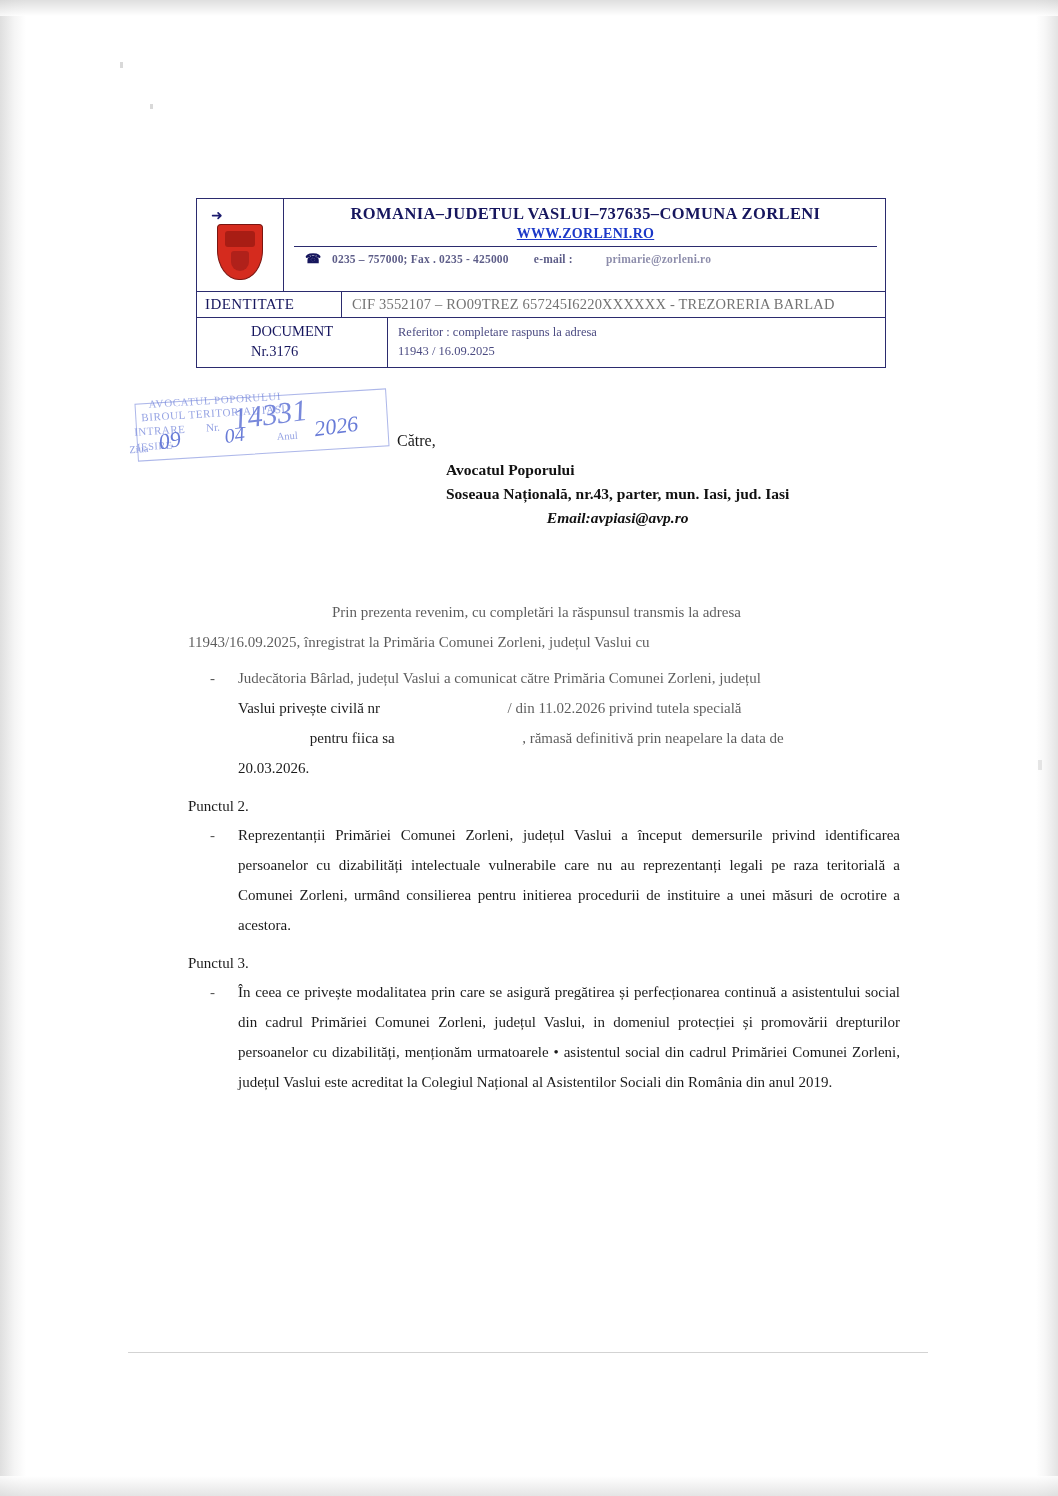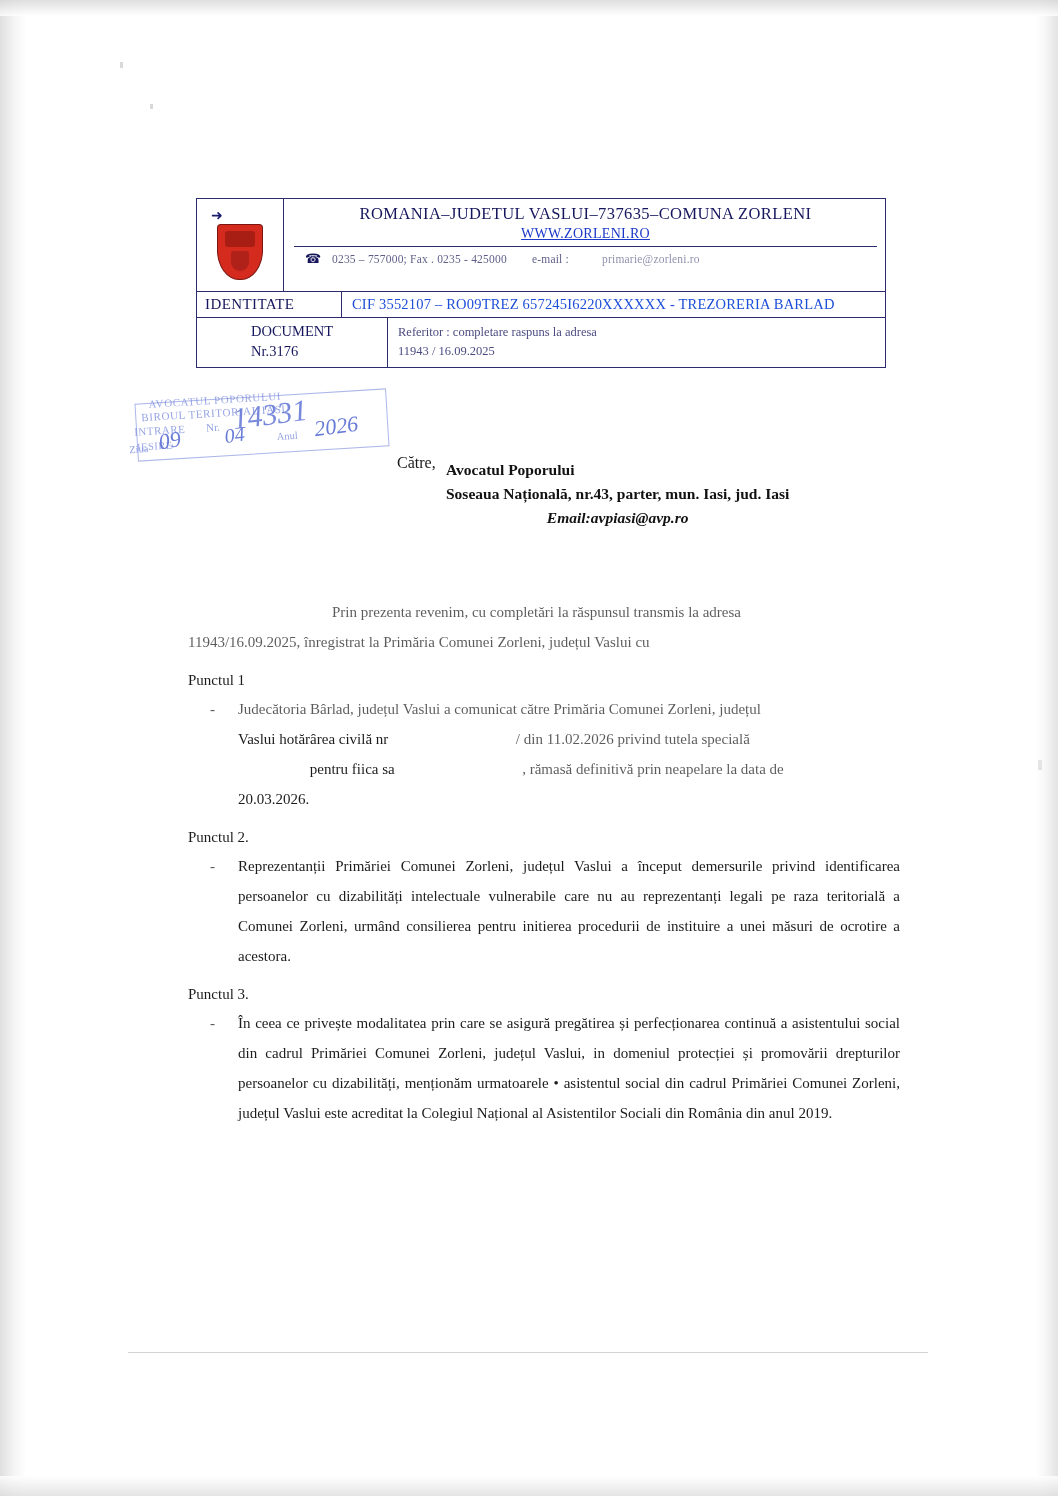--- a/index.html
+++ b/index.html
@@ -106,20 +106,21 @@
     left: 13px; top: 26px;
     width: 18px; height: 20px;
     background: #b0211a;
     border-radius: 3px 3px 9px 9px;
   }
 
   .lh-headtext {
     flex: 1;
     padding: 5px 8px 6px 10px;
     text-align: center;
+    font-weight: bold;
   }
   .lh-title {
     font-size: 16.5px;
     letter-spacing: .4px;
     color: #16165e;
     font-family: "Liberation Serif", serif;
     white-space: nowrap;
   }
   .lh-url {
     font-size: 14px;
@@ -164,21 +165,21 @@
     border-right: 1.4px solid #2b2b6e;
     padding: 4px 6px 4px 8px;
     font-size: 15px;
     color: #16165e;
     letter-spacing: .4px;
   }
   .cell-ident {
     flex: 1;
     padding: 4px 6px 4px 10px;
     font-size: 14.5px;
-    color: #1d4ed8;
+    color: #737373;
     letter-spacing: .2px;
     white-space: nowrap;
   }
 
   .cell-doc {
     width: 130px;
     border-right: 1.4px solid #2b2b6e;
     padding: 4px 6px 6px 8px;
     font-size: 14.5px;
     color: #16165e;
@@ -292,21 +293,21 @@
     left: 186px; top: 26px;
     font-size: 22px;
     font-style: italic;
     transform: rotate(-4deg);
   }
 
   
   .catre {
     position: absolute;
     left: 397px;
-    top: 454px;
+    top: 432px;
     font-size: 16px;
     color: #1a1a1a;
   }
   .addressee {
     position: absolute;
     left: 446px;
     top: 458px;
     font-size: 15.5px;
     color: #111;
     line-height: 1.55;
@@ -439,28 +440,27 @@
     <div class="b">Avocatul Poporului</div>
     <div class="b">Soseaua Națională, nr.43, parter, mun. Iasi, jud. Iasi</div>
     <div class="it">Email:avpiasi@avp.ro</div>
   </div>
 
   <div class="body">
 
     <div class="para indent faded">Prin prezenta revenim, cu completări la răspunsul transmis la adresa</div>
     <div class="para faded">11943/16.09.2025, înregistrat la Primăria Comunei Zorleni, județul Vaslui cu</div>
 
-    <div class="heading">Punctul 1</div>
 
     <div class="bullet">
       <div class="dash">-</div>
       <div class="btext">
         <div class="faded">Judecătoria Bârlad, județul Vaslui a comunicat către Primăria Comunei Zorleni, județul</div>
         <div>
-          <span>Vaslui hotărârea  civilă nr</span>
+          <span>Vaslui privește  civilă nr</span>
           <span class="blank-gap"></span>
           <span class="faded">/ din 11.02.2026 privind tutela specială</span>
         </div>
         <div>
           <span class="indent-line"></span>
           <span>pentru fiica sa</span>
           <span class="blank-gap"></span>
           <span class="faded">, rămasă definitivă prin neapelare la  data de</span>
         </div>
         <div>20.03.2026.</div>

